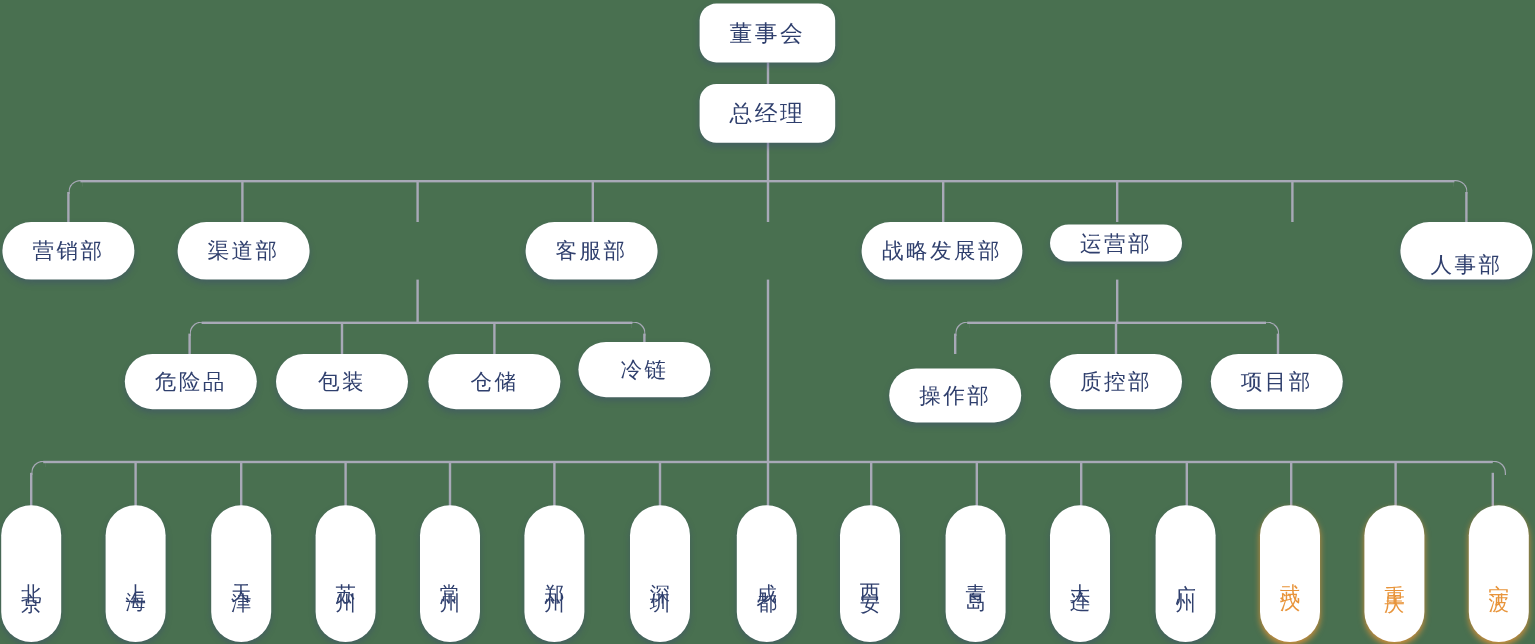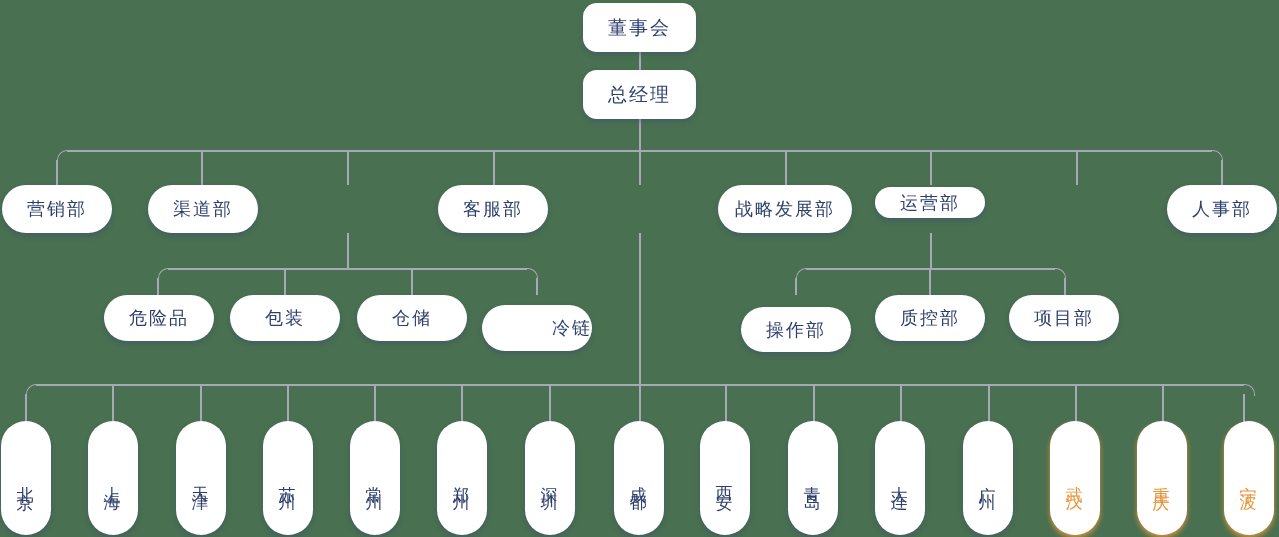--- a/index.html
+++ b/index.html
@@ -165,34 +165,34 @@
   </div>
   <div class="node pill" style="left:438px; top:185px; width:110px; height:48px;">
     <span>客服部</span>
   </div>
   <div class="node pill" style="left:718px; top:185px; width:134px; height:48px;">
     <span>战略发展部</span>
   </div>
   <div class="node pill" style="left:875px; top:168px; width:110px; height:31px;margin-top:19px;">
     <span>运营部</span>
   </div>
-  <div class="node pill" style="left:1167px; top:185px; width:110px; height:48px;">
+  <div class="node pill" style="left:1167px; top:185px; width:110px; height:48px;align-items:flex-end;">
     <span>人事部</span>
   </div>
 
   <div class="node pill" style="left:104px; top:295px; width:110px; height:46px;">
     <span>危险品</span>
   </div>
   <div class="node pill" style="left:230px; top:295px; width:110px; height:46px;">
     <span>包装</span>
   </div>
   <div class="node pill" style="left:357px; top:295px; width:110px; height:46px;">
     <span>仓储</span>
   </div>
-  <div class="node pill" style="left:482px; top:305px; width:110px; height:46px;justify-content:flex-end;">
+  <div class="node pill" style="left:482px; top:285px; width:110px; height:46px;">
     <span>冷链</span>
   </div>
 
   <div class="node pill" style="left:741px; top:295px; width:110px; height:45px;margin-top:12px;">
     <span>操作部</span>
   </div>
   <div class="node pill" style="left:875px; top:295px; width:110px; height:46px;font-family:Liberation Serif, serif;">
     <span>质控部</span>
   </div>
   <div class="node pill" style="left:1009px; top:295px; width:110px; height:46px;">

